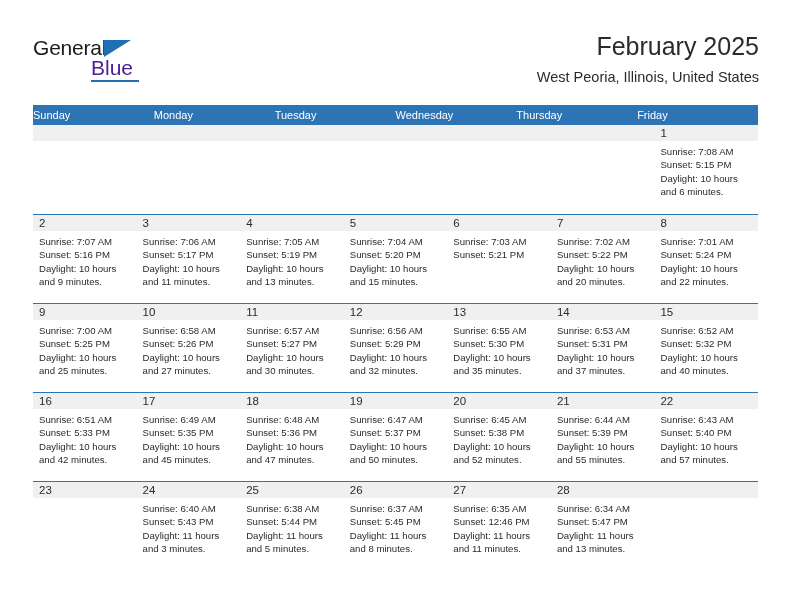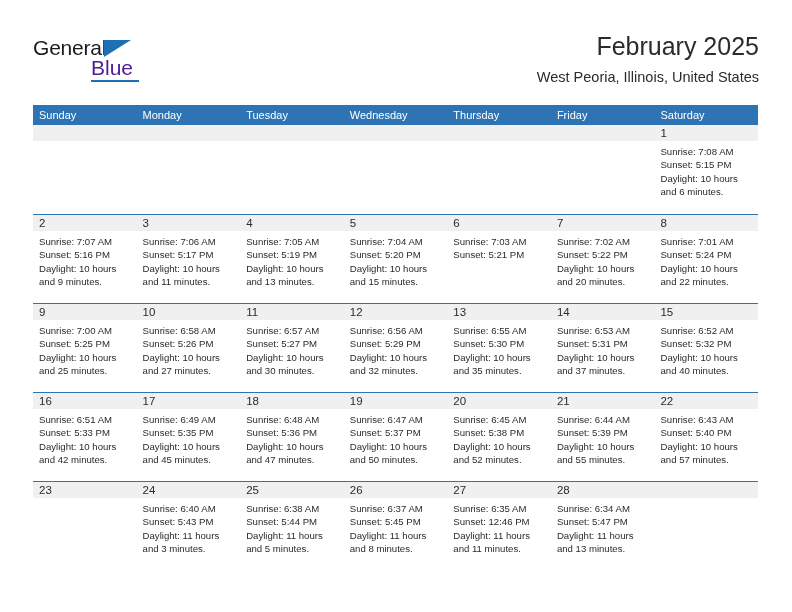--- a/index.html
+++ b/index.html
@@ -100,21 +100,20 @@
   .weekdays {
     display: flex;
     background: #2e74b5;
     height: 20px;
   }
   .weekday {
     flex: 1 1 0;
     color: #ffffff;
     font-size: 11px;
     line-height: 20px;
-    padding-left: 6px;
     box-sizing: border-box;
     white-space: nowrap;
     overflow: hidden;
   }
   .week {
     display: flex;
     border-top: 1.5px solid #2e74b5;
     height: 89px;
     box-sizing: border-box;
   }
@@ -173,21 +172,20 @@
   </div>
 
   <div class="calendar">
     <div class="weekdays">
       <div class="weekday">Sunday</div>
       <div class="weekday">Monday</div>
       <div class="weekday">Tuesday</div>
       <div class="weekday">Wednesday</div>
       <div class="weekday">Thursday</div>
       <div class="weekday">Friday</div>
-      <div class="weekday">Saturday</div>
     </div>
     <div id="weeks-container">
         <div class="week">
           <div class="day">
             <div class="day-num-band empty"></div>
           </div>
           <div class="day">
             <div class="day-num-band empty"></div>
           </div>
           <div class="day">

